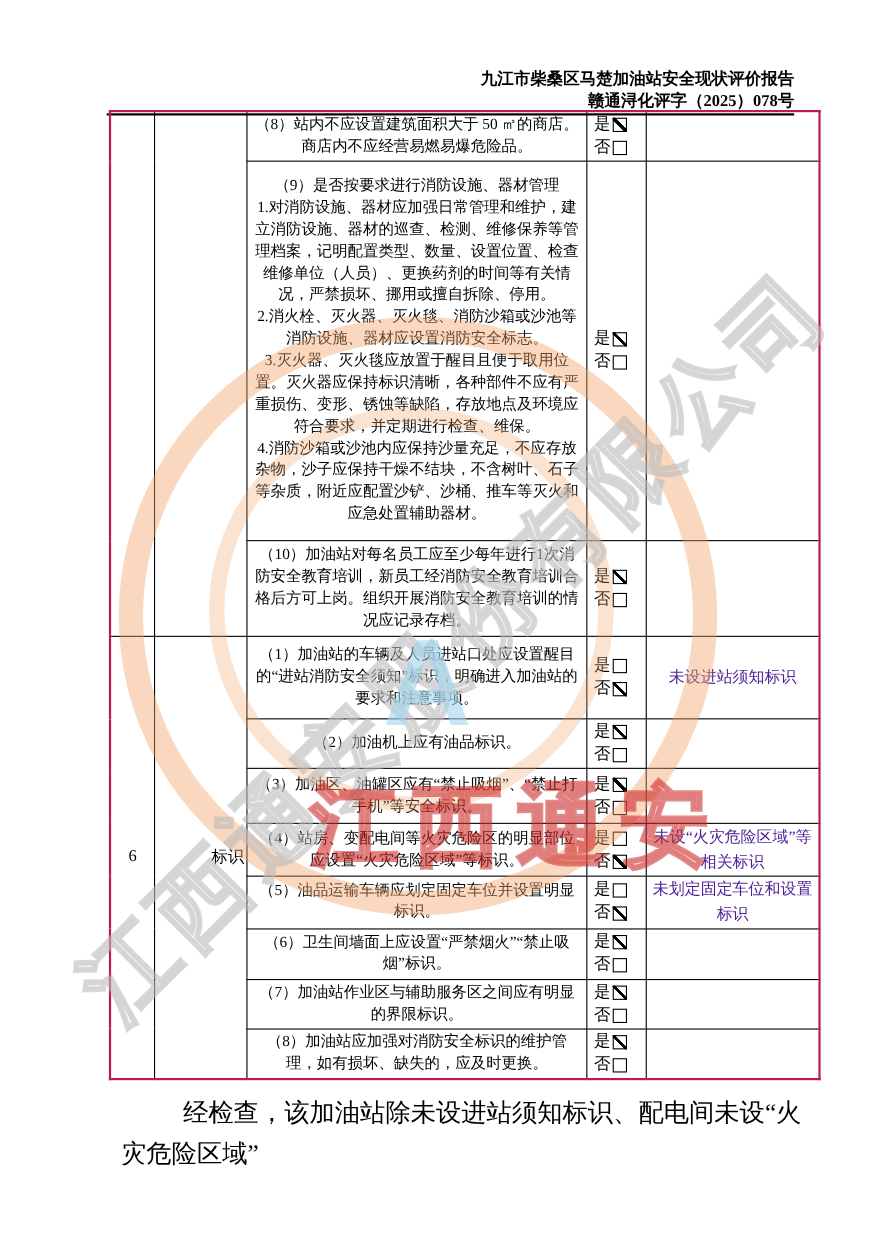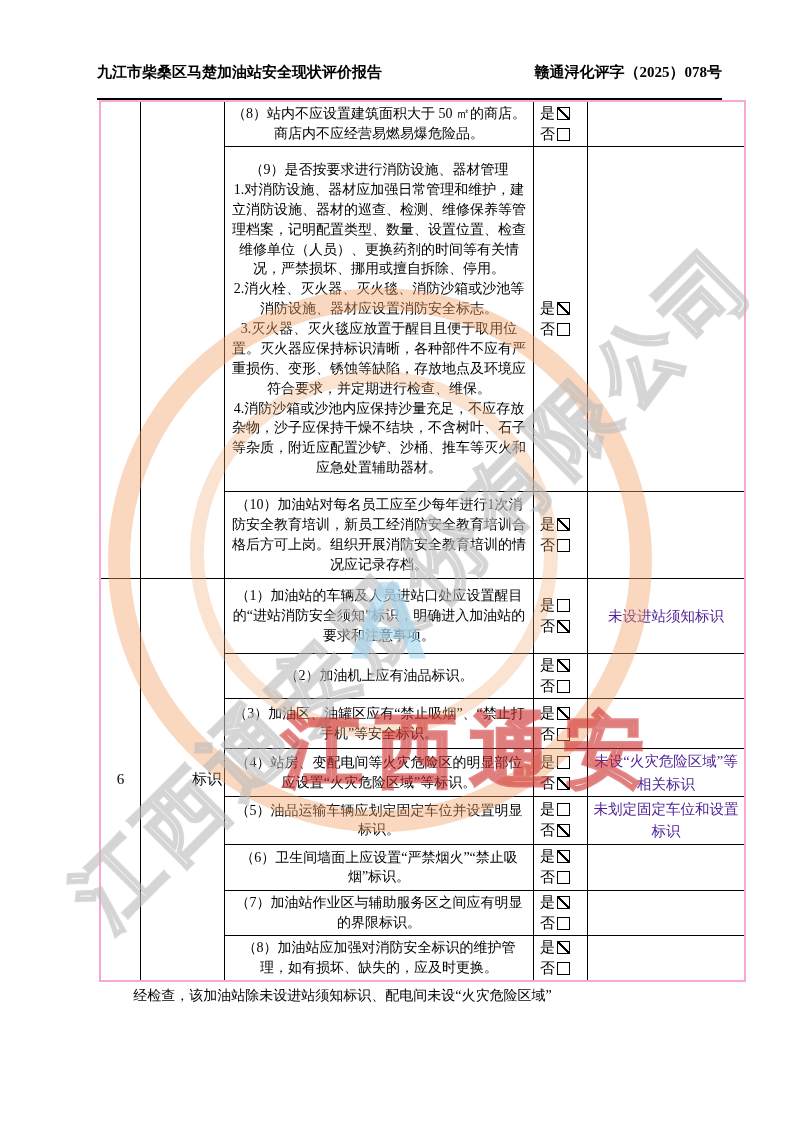--- a/index.html
+++ b/index.html
@@ -6,26 +6,26 @@
   .page {
     position:relative; width:793px; height:1122px; margin:0 auto;
     background:#ffffff; overflow:hidden; color:#000;
     font-family:"Liberation Serif","DejaVu Serif",serif;
   }
   
   .header {
     position:absolute; left:97px; top:62px; width:625px;
     display:flex; justify-content:space-between; align-items:flex-end;
     font-weight:bold; font-size:15px; line-height:20px;
-    border-bottom:2px solid #000; padding-bottom:16px;
+    border-bottom:2px solid #000; padding-bottom:1px;flex-direction:column;
   }
   
   table.checklist {
     position:absolute; left:99px; top:100px; width:621px;
-    border-collapse:collapse; border:2px solid #f9a8d4;
+    border-collapse:collapse; border:2px solid #be185d;
     table-layout:fixed;
   }
   td { border:1px solid #000; font-size:14px; vertical-align:middle; padding:1px 2px; }
   .c-idx  { width:35px;  text-align:center; font-size:15px; }
   .c-lbl  { width:79px;  text-align:right; font-size:15px; }
   .c-text { width:298px; text-align:center; line-height:1.42; white-space:pre-line; padding:2px 5px; }
   .c-cb   { width:45px;  padding-left:6px; }
   .c-rm   { width:152px; text-align:center; color:#4c1d95; line-height:1.55; font-size:14.5px; }
   tbody tr:nth-child(1) { height:45px; }
   tbody tr:nth-child(2) { height:345px; }
@@ -42,22 +42,22 @@
   .cb {
     display:inline-block; width:11px; height:11px; border:1.5px solid #000;
     margin-left:2px; position:relative; flex:0 0 auto; background:#fff;
   }
   .cb.checked::after {
     content:""; position:absolute; left:-1px; top:-1px; right:-1px; bottom:-1px;
     background:linear-gradient(to top right, transparent 43%, #000 43%, #000 57%, transparent 57%);
   }
   
   .closing {
-    position:absolute; left:99px; top:971px; width:625px;
-    font-size:14px; line-height:1.6; text-indent:2.45em;
+    position:absolute; left:110px; top:971px; width:625px;
+    font-size:23px; line-height:1.6; text-indent:2.45em;
   }
   .pageno {
     position:absolute; left:0; top:1036px; width:100%;
     text-align:center; font-size:13.5px; color:#203050;
   }
   
   .wm { position:absolute; pointer-events:none; }
   .wm-ring {
     left:108px; top:288px; width:500px; height:500px;
     border:22px solid rgba(243,163,105,0.42); border-radius:50%;

